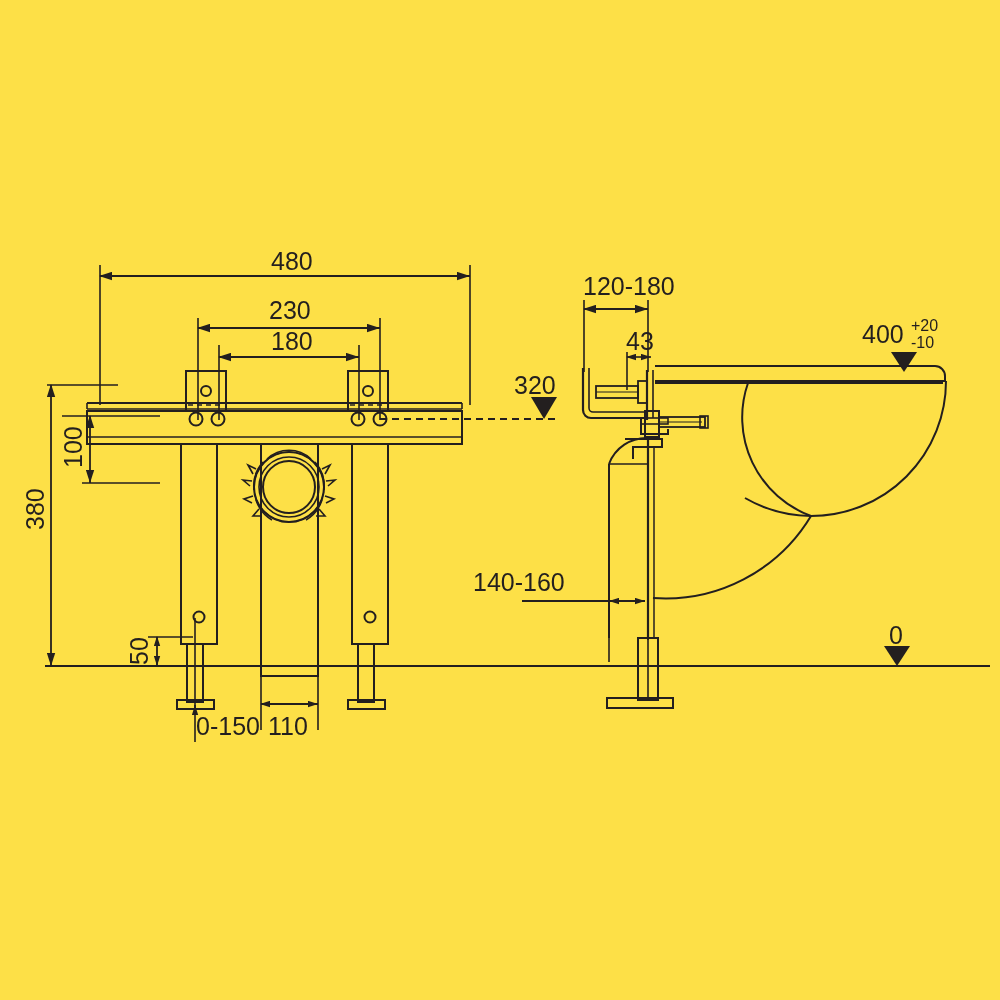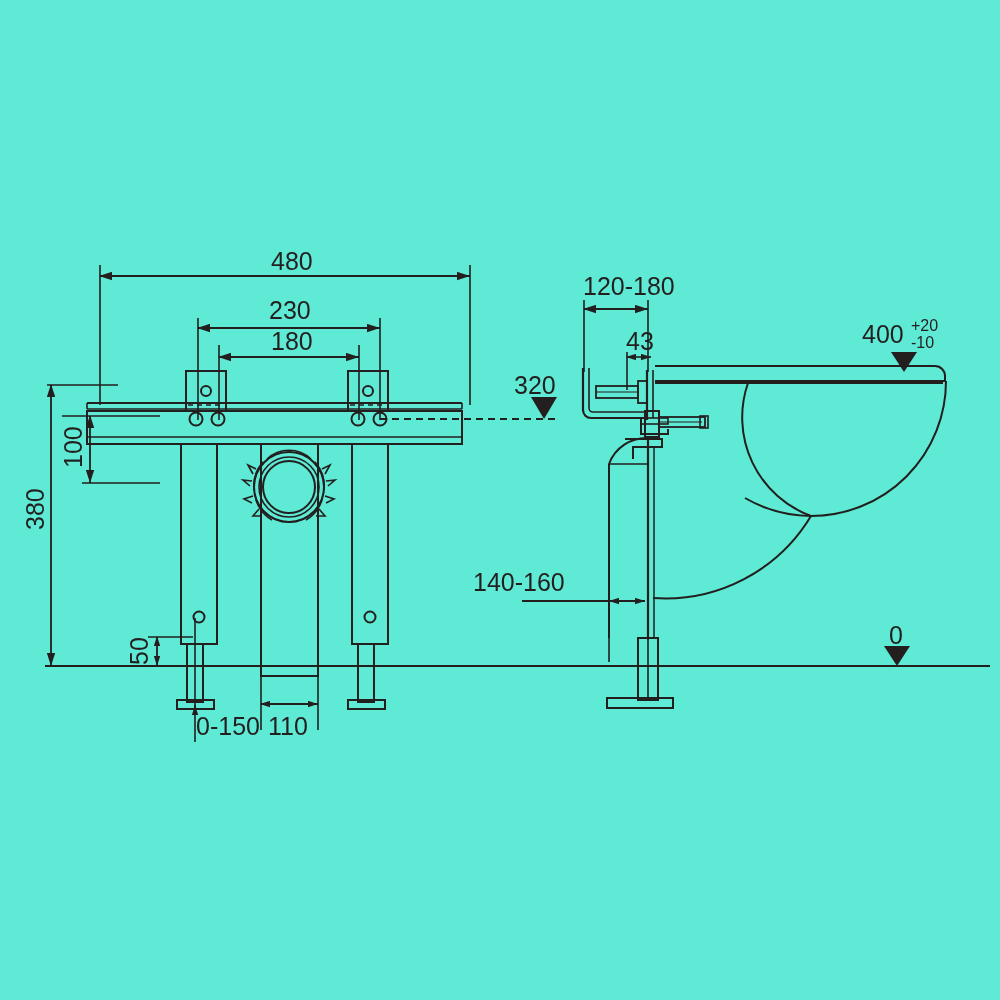--- a/index.html
+++ b/index.html
@@ -11,21 +11,21 @@
   body {
     width: 1000px;
     height: 1000px;
     font-family: "Liberation Sans", sans-serif;
     overflow: hidden;
   }
   #stage {
     position: relative;
     width: 1000px;
     height: 1000px;
-    background: #5eead4;
+    background: #fde047;
   }
   svg#drawing {
     position: absolute;
     left: 0;
     top: 0;
     width: 1000px;
     height: 1000px;
     display: block;
   }
   .dimtext {

